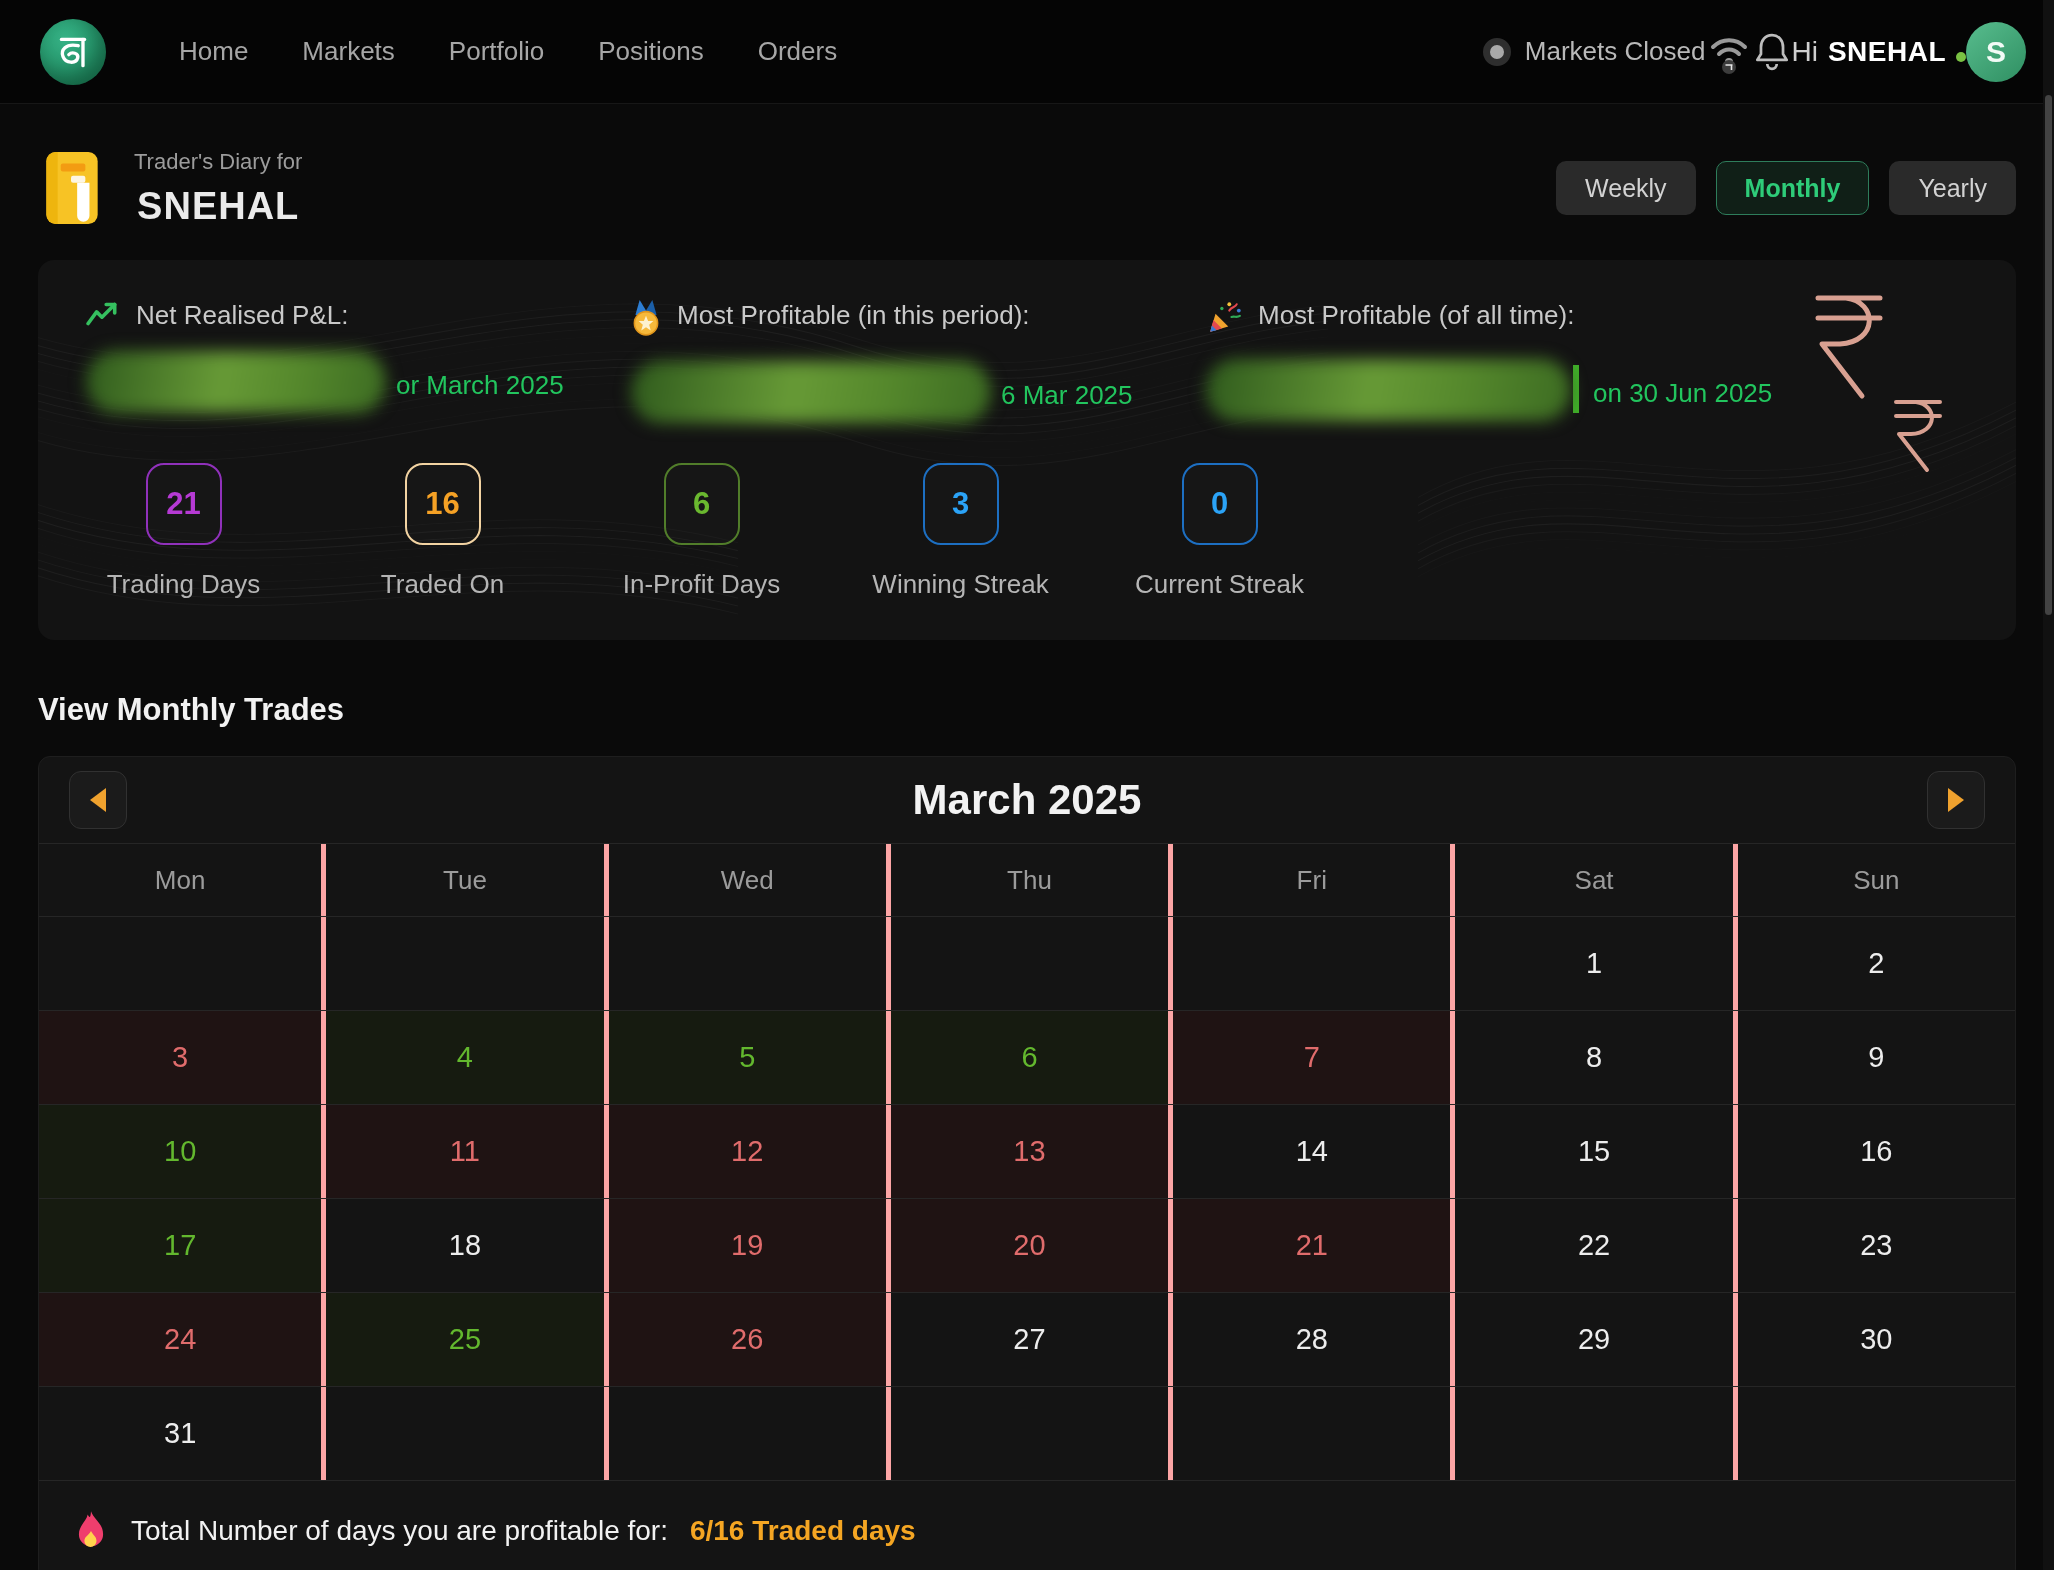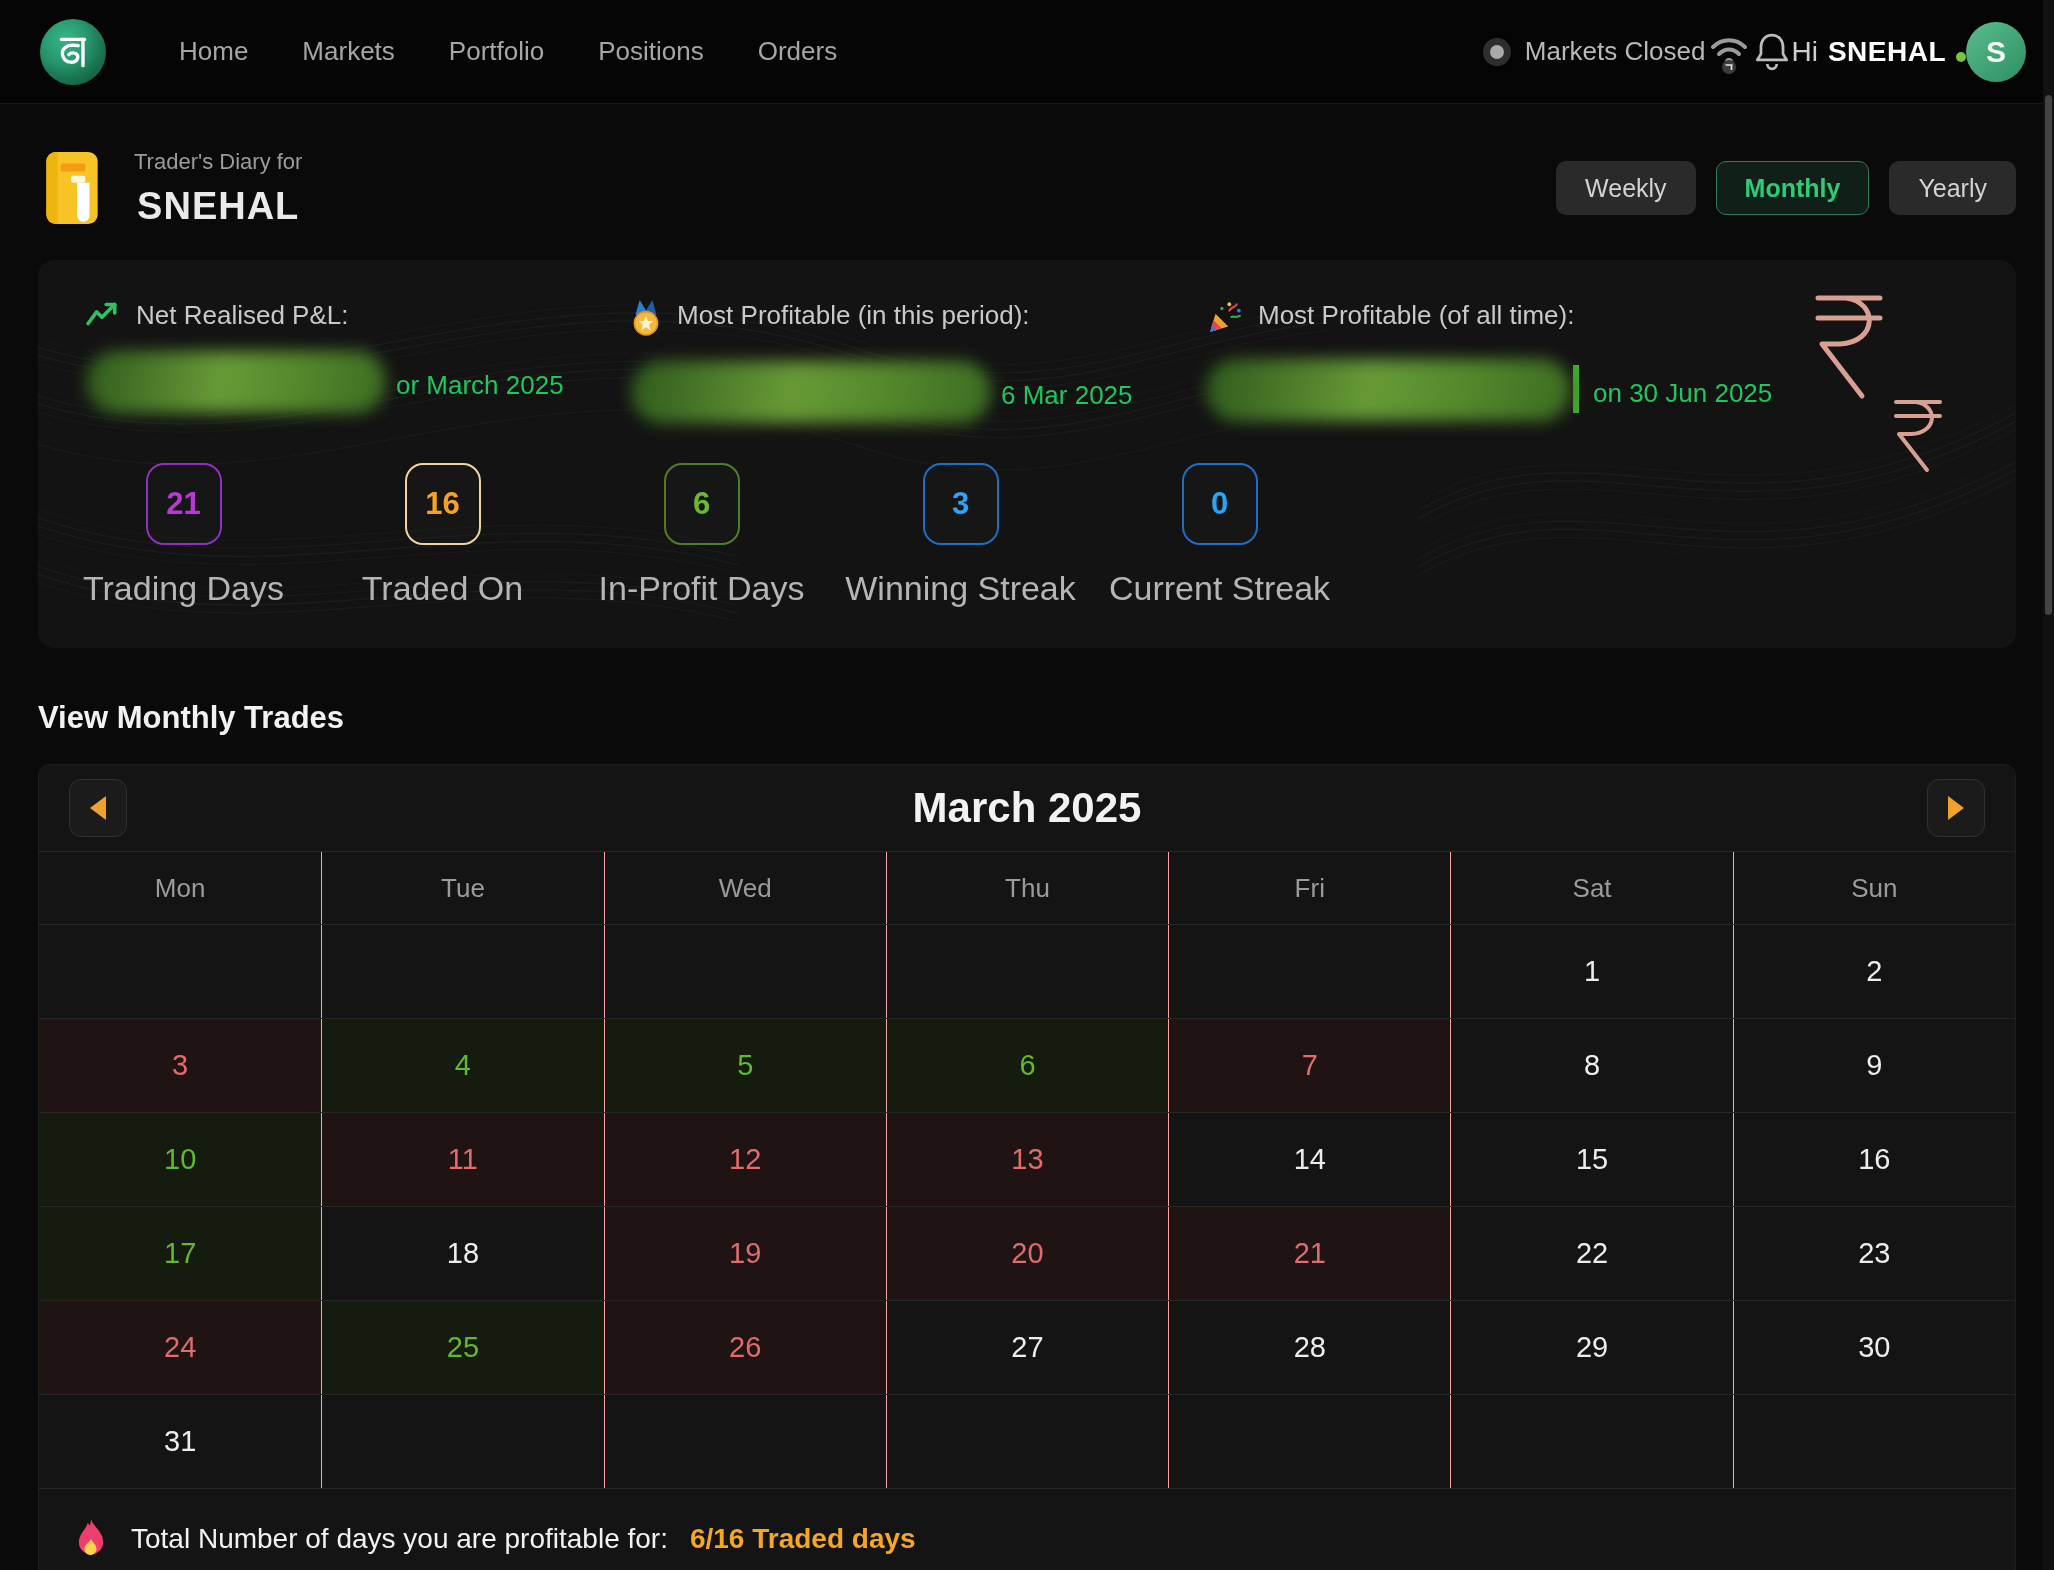--- a/index.html
+++ b/index.html
@@ -61,34 +61,34 @@
   .caret { display:none; width:6px; height:48px; background:#3fae29; margin:0 4px 10px 2px; }
   .stat-card:nth-child(3) .caret { display:block; }
   .date-text { color:#22c55e; font-size:26px; padding:0 0 14px 10px; white-space:nowrap; }
   .rupee-art { position:absolute; right:46px; top:24px; z-index:0; }
   
   .badges-row { display:flex; margin-top:38px; position:relative; z-index:1; }
   .badge { width:195px; margin-right:64px; display:flex; flex-direction:column; align-items:center; }
   .badge-box { width:76px; height:82px; border:2.5px solid; border-radius:18px;
     display:flex; align-items:center; justify-content:center; font-size:31px; font-weight:700;
     background:rgba(255,255,255,0.015); }
-  .badge-label { margin-top:24px; color:#b5b5b5; font-size:34px; white-space:nowrap; }
+  .badge-label { margin-top:24px; color:#b5b5b5; font-size:26px; white-space:nowrap; }
   
   .section-title { margin:52px 0 28px; font-size:31px; font-weight:700; color:#f2f2f2; }
   .calendar { background:#141414; border:1px solid #1e1e1e; border-radius:12px; overflow:hidden; }
   .cal-header { height:86px; display:flex; align-items:center; padding:0 30px; position:relative; }
   .cal-title { position:absolute; left:0; right:0; text-align:center; font-size:42px;
     font-weight:700; color:#f2f2f2; pointer-events:none; }
   .cal-nav { width:58px; height:58px; border-radius:12px; border:1px solid #313131;
     background:#1b1b1b; display:flex; align-items:center; justify-content:center; cursor:pointer; }
   .cal-nav.next { margin-left:auto; }
   .tri-l { width:0; height:0; border:12px solid transparent; border-right:16px solid #f0a22e; border-left:0; }
   .tri-r { width:0; height:0; border:12px solid transparent; border-left:16px solid #f0a22e; border-right:0; }
   .rowgrid { display:grid; grid-template-columns:repeat(7,1fr); border-top:1px solid #262626; }
-  .rowgrid > * { border-left:1px solid #fca5a5; }
+  .rowgrid > * { border-left:5px solid #fca5a5; }
   .rowgrid > :first-child { border-left:none; }
   .dayhead { height:72px; display:flex; align-items:center; justify-content:center;
     color:#9b9b9b; font-size:26px; }
   .cell { height:93px; display:flex; align-items:center; justify-content:center;
     font-size:29px; color:#ededed; cursor:pointer; }
   .cell.loss   { background:#1f1313; color:#e06c6c; }
   .cell.profit { background:#161b10; color:#63b82e; }
   .cell.empty  { cursor:default; }
   .cal-footer { height:100px; border-top:1px solid #262626; display:flex; align-items:center;
     padding:0 34px; gap:22px; font-size:28px; color:#f2f2f2; }

